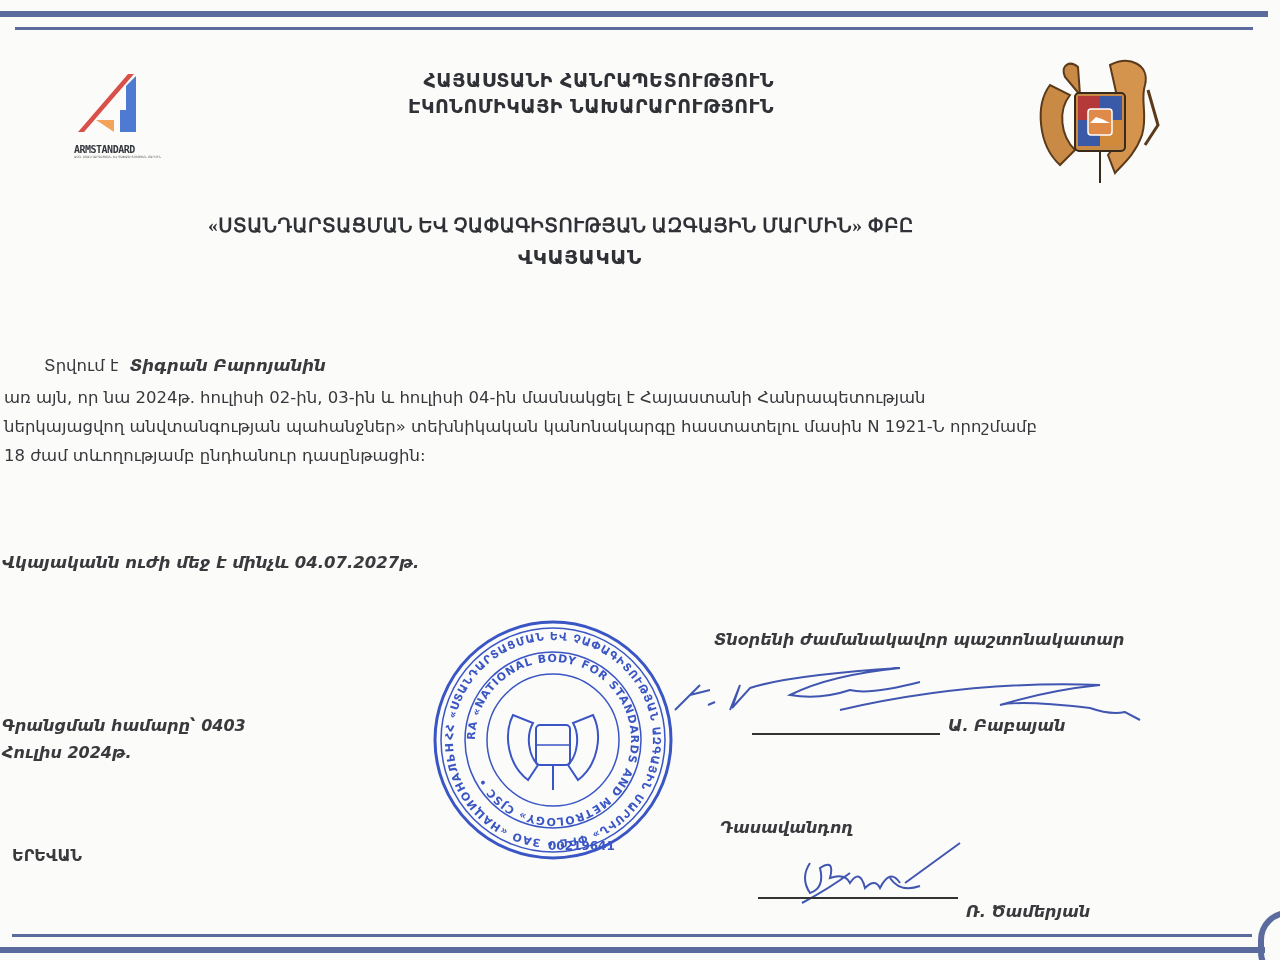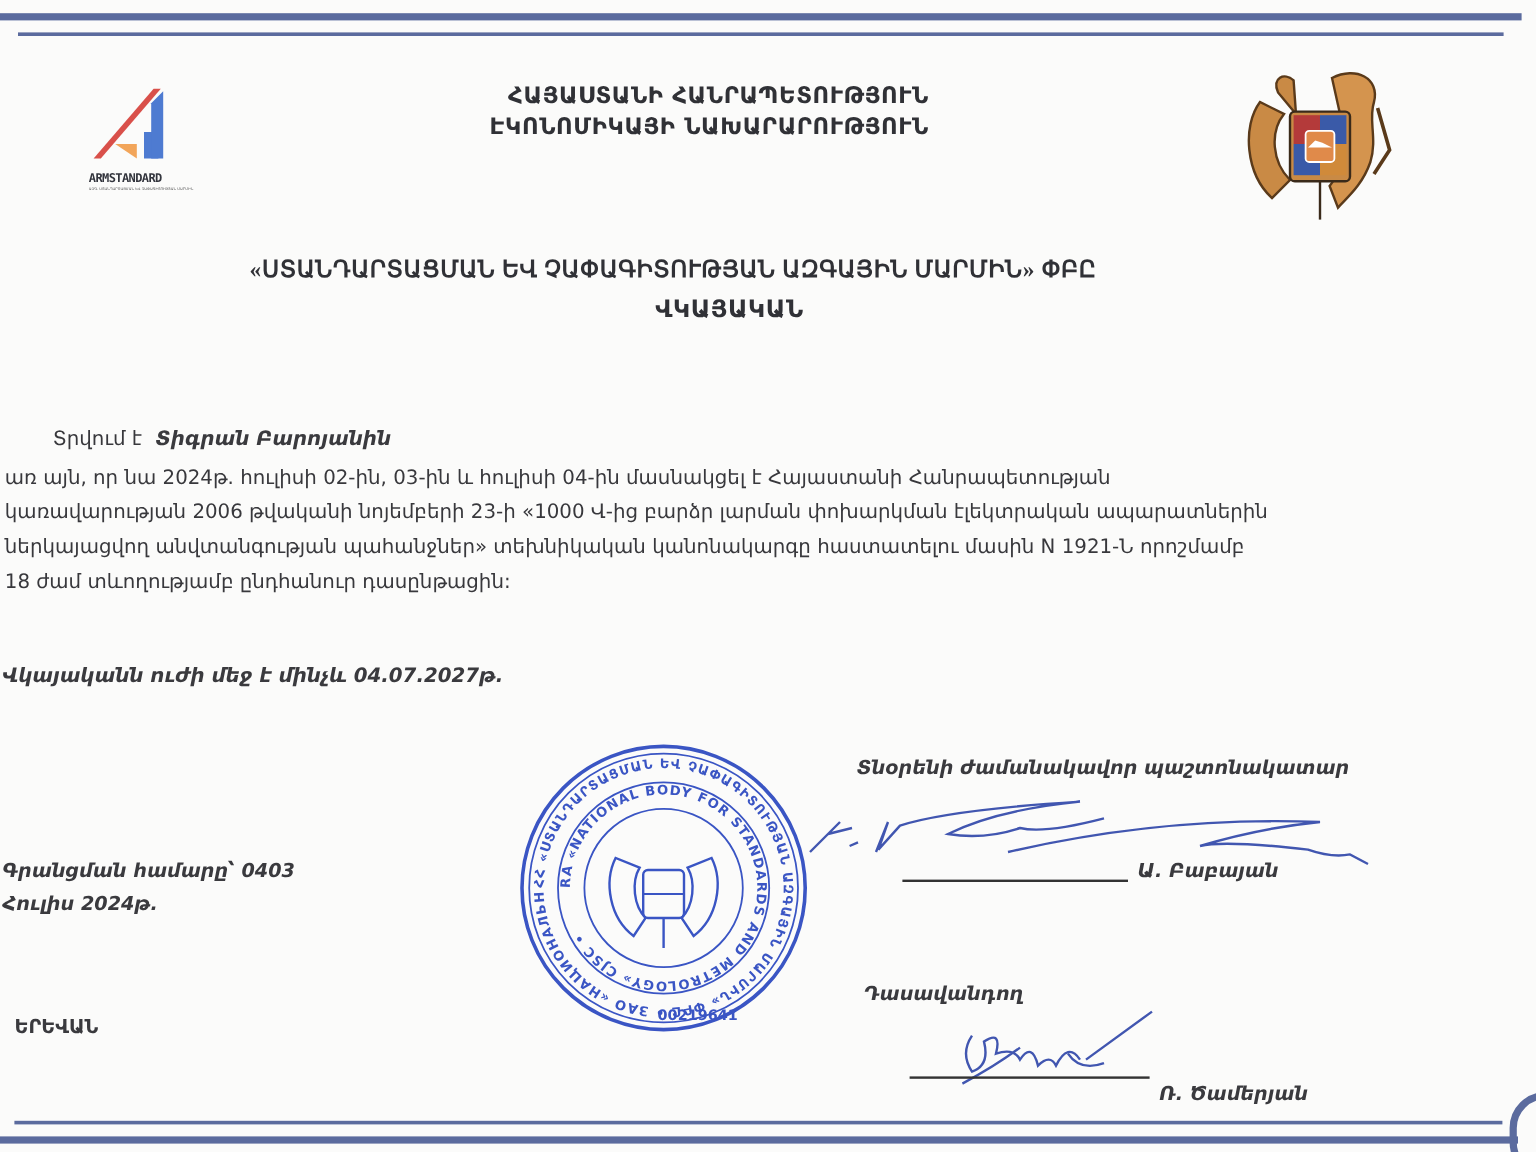--- a/index.html
+++ b/index.html
@@ -55,30 +55,29 @@
     <rect x="70" y="41" width="22" height="24" fill="#3a5aa8"></rect>
     <rect x="48" y="65" width="22" height="26" fill="#3a5aa8"></rect>
     <rect x="70" y="65" width="22" height="26" fill="#d08a3a"></rect>
     <rect x="58" y="54" width="24" height="26" rx="3" fill="#e08a4a" stroke="#fff" stroke-width="1.5"></rect>
     <path d="M60,68 L66,62 L72,64 L80,68 Z" fill="#fff"></path>
     <line x1="70" y1="96" x2="70" y2="128" stroke="#3a2a1a" stroke-width="2"></line>
   </svg>
 </div>
 
 <div class="abs hdr" style="left:208px;top:213px;font-size:19.5px;font-family:Liberation Serif, serif;">«ՍՏԱՆԴԱՐՏԱՑՄԱՆ ԵՎ ՉԱՓԱԳԻՏՈՒԹՅԱՆ ԱԶԳԱՅԻՆ ՄԱՐՄԻՆ» ՓԲԸ</div>
-<div class="abs hdr" style="left:518px;top:244px;font-size:20px;margin-left:28px;">ՎԿԱՅԱԿԱՆ</div>
+<div class="abs hdr" style="left:518px;top:244px;font-size:20px;">ՎԿԱՅԱԿԱՆ</div>
 
 <div class="abs body-text" style="left:44px;top:351px;">
   <span>Տրվում է</span>
   <span class="ital" style="margin-left:6px;font-size:16.5px;">Տիգրան Բարոյանին</span>
 </div>
 
 <div class="abs body-text" style="left:4px;top:383px;">
   <div>առ այն, որ նա 2024թ. հուլիսի 02-ին, 03-ին և հուլիսի 04-ին  մասնակցել է  Հայաստանի Հանրապետության</div>
-  <div>կառավարության 2006 թվականի նոյեմբերի 23-ի «1000 Վ-ից բարձր լարման փոխարկման էլեկտրական ապարատներին</div>
   <div>ներկայացվող անվտանգության պահանջներ» տեխնիկական կանոնակարգը հաստատելու մասին N 1921-Ն որոշմամբ</div>
   <div>18 ժամ տևողությամբ ընդհանուր դասընթացին:</div>
 </div>
 
 <div class="abs ital" style="left:2px;top:553px;font-size:16.5px;">Վկայականն  ուժի մեջ է մինչև  04.07.2027թ.</div>
 
 <div class="abs ital" style="left:2px;top:716px;">Գրանցման   համարը՝ 0403</div>
 <div class="abs ital" style="left:2px;top:743px;">Հուլիս 2024թ.</div>
 
 <div class="abs ital" style="left:12px;top:846px;font-style:normal;">ԵՐԵՎԱՆ</div>

